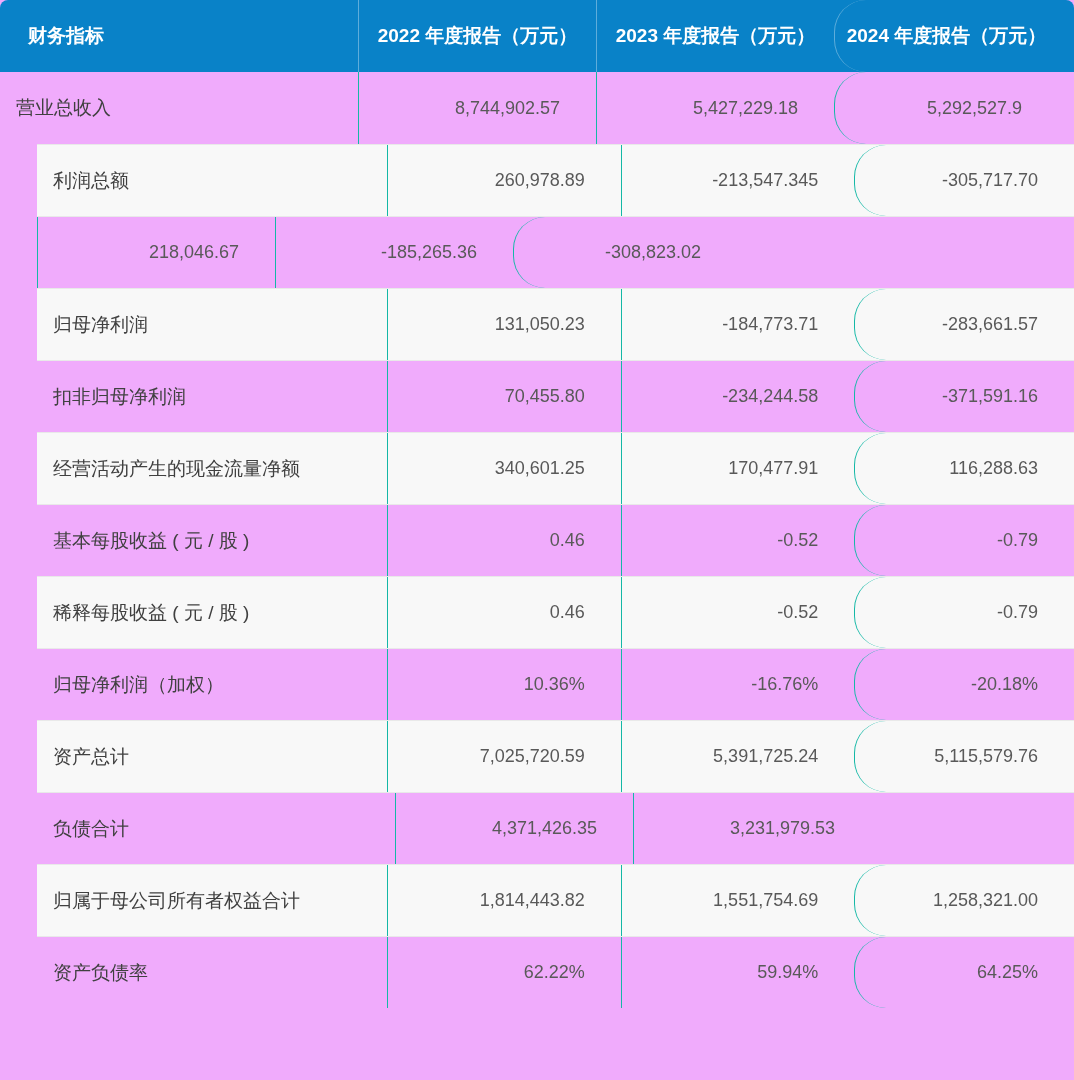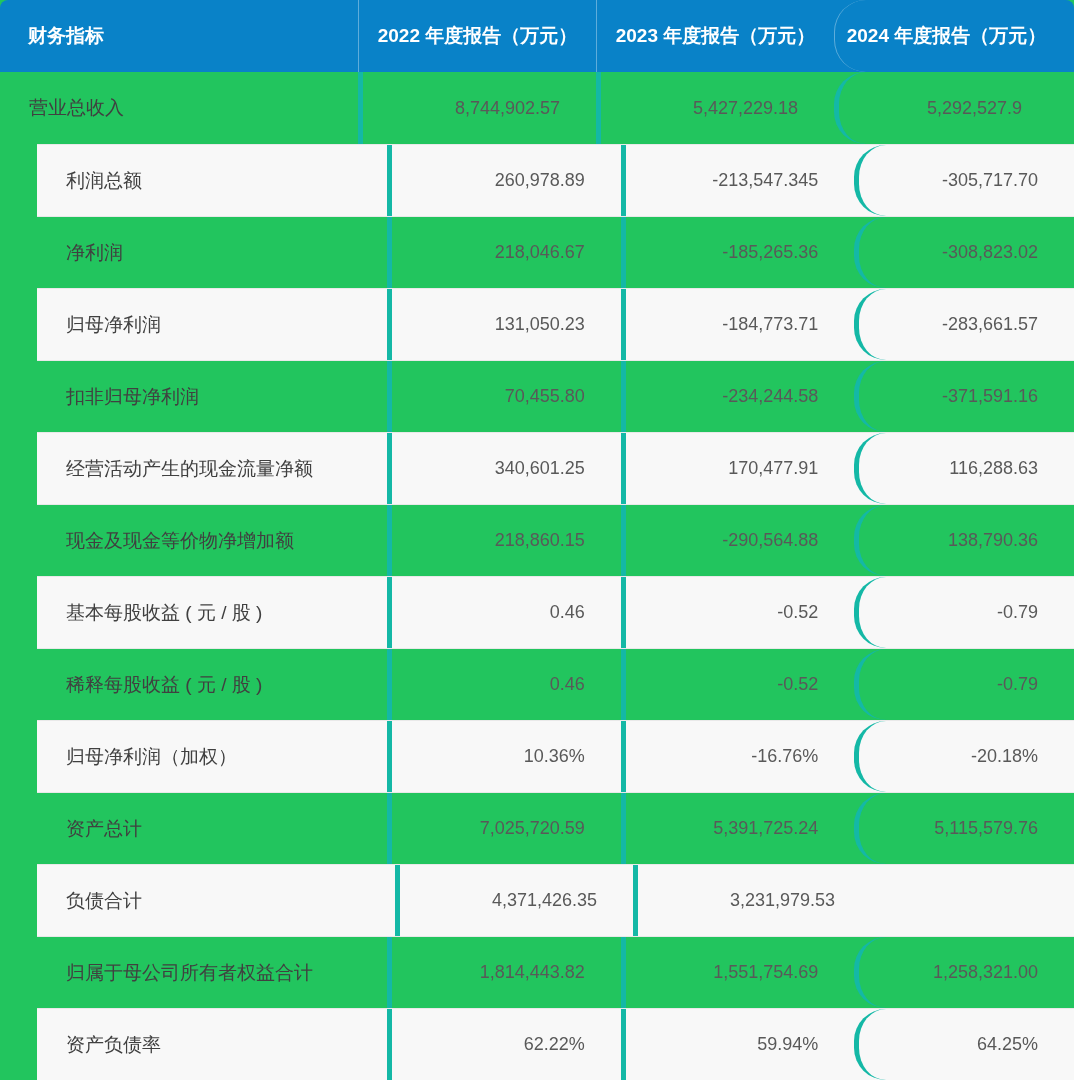--- a/index.html
+++ b/index.html
@@ -5,21 +5,21 @@
   html, body {
     margin: 0;
     padding: 0;
     background: #ffffff;
     font-family: "Liberation Sans", "DejaVu Sans", sans-serif;
   }
   .fin-table {
     width: 1074px;
     height: 1080px;
     overflow: hidden;
-    background: #22c55e;
+    background: #f0abfc;
   }
   .tr {
     display: flex;
     height: 72px;
     box-sizing: border-box;
     align-items: stretch;
   }
   .thead {
     background: #0982c8;
     border-radius: 8px 8px 0 0;
@@ -46,30 +46,30 @@
   }
   .tbody .tr + .tr {
     border-top: 1px solid #e9e9e9;
     margin-left: 37px;
   }
   .tbody .tr:nth-child(even) {
     background: #f8f8f8;
   }
   .td.c1 {
     justify-content: flex-start;
-    padding-left: 29px;
+    padding-left: 16px;
     color: #404040;
     font-size: 19px;
   }
   .td.c2, .td.c3, .td.c4 {
     justify-content: flex-end;
     padding-right: 36px;
     color: #595959;
     font-size: 18px;
-    border-left: 5px solid #14b8a6;
+    border-left: 1px solid #14b8a6;
   }
 </style>
 </head>
 <body>
 
 <div class="fin-table">
 
   <div class="tr thead">
     <div class="th c1">财务指标</div>
     <div class="th c2">2022 年度报告（万元）</div>
@@ -87,21 +87,20 @@
     </div>
 
     <div class="tr">
       <div class="td c1">利润总额</div>
       <div class="td c2">260,978.89</div>
       <div class="td c3">-213,547.345</div>
       <div class="td c4">-305,717.70</div>
     </div>
 
     <div class="tr">
-      <div class="td c1">净利润</div>
       <div class="td c2">218,046.67</div>
       <div class="td c3">-185,265.36</div>
       <div class="td c4">-308,823.02</div>
     </div>
 
     <div class="tr">
       <div class="td c1">归母净利润</div>
       <div class="td c2">131,050.23</div>
       <div class="td c3">-184,773.71</div>
       <div class="td c4">-283,661.57</div>
@@ -114,26 +113,20 @@
       <div class="td c4">-371,591.16</div>
     </div>
 
     <div class="tr">
       <div class="td c1">经营活动产生的现金流量净额</div>
       <div class="td c2">340,601.25</div>
       <div class="td c3">170,477.91</div>
       <div class="td c4">116,288.63</div>
     </div>
 
-    <div class="tr">
-      <div class="td c1">现金及现金等价物净增加额</div>
-      <div class="td c2">218,860.15</div>
-      <div class="td c3">-290,564.88</div>
-      <div class="td c4">138,790.36</div>
-    </div>
 
     <div class="tr">
       <div class="td c1">基本每股收益 ( 元 / 股 )</div>
       <div class="td c2">0.46</div>
       <div class="td c3">-0.52</div>
       <div class="td c4">-0.79</div>
     </div>
 
     <div class="tr">
       <div class="td c1">稀释每股收益 ( 元 / 股 )</div>

